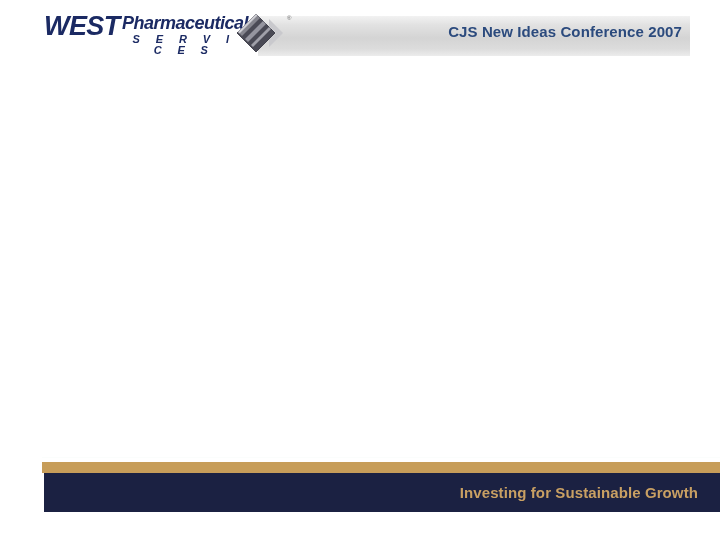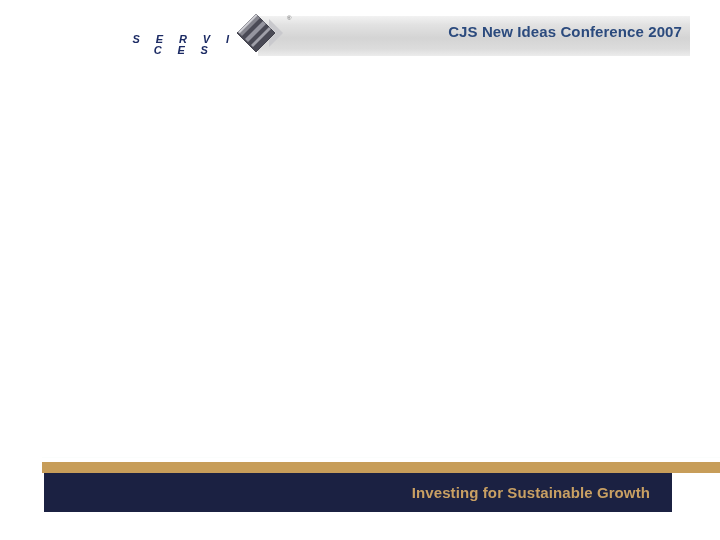--- a/index.html
+++ b/index.html
@@ -138,21 +138,21 @@
     top: 462px;
     width: 678px;
     height: 11px;
     background: #c79d59;
   }
 
   #footer-navy-bar {
     position: absolute;
     left: 44px;
     top: 473px;
-    width: 628px;
+    width: 676px;
     height: 39px;
     background: #1b2142;
   }
 
   #footer-title {
     position: absolute;
     right: 22px;
     top: 0;
     height: 39px;
     line-height: 39px;
@@ -179,20 +179,22 @@
 
   <div id="header">
 
     <div id="header-band">
       <div id="header-title">CJS New Ideas Conference 2007</div>
     </div>
 
     <div id="logo">
 
       <div id="logo-wordmark">
+        <span class="logo-west">WEST</span>
+        <span class="logo-pharma">Pharmaceutical</span>
         <span class="logo-services">S E R V I C E S</span>
       </div>
 
       <svg id="logo-mark" viewBox="0 0 56 40">
 
         <polygon points="20,1 39,20 20,39 1,20" fill="#4a4a55"></polygon>
         <polygon points="20,1 39,20 20,39 1,20" fill="none" stroke="#2d2d3a" stroke-width="0.8"></polygon>
 
         <polygon points="20,1 24,5 6,23 2,19" fill="#8f8f99" opacity="0.85"></polygon>
         <polygon points="27,8 30,11 12,29 9,26" fill="#a8a8b2" opacity="0.8"></polygon>

